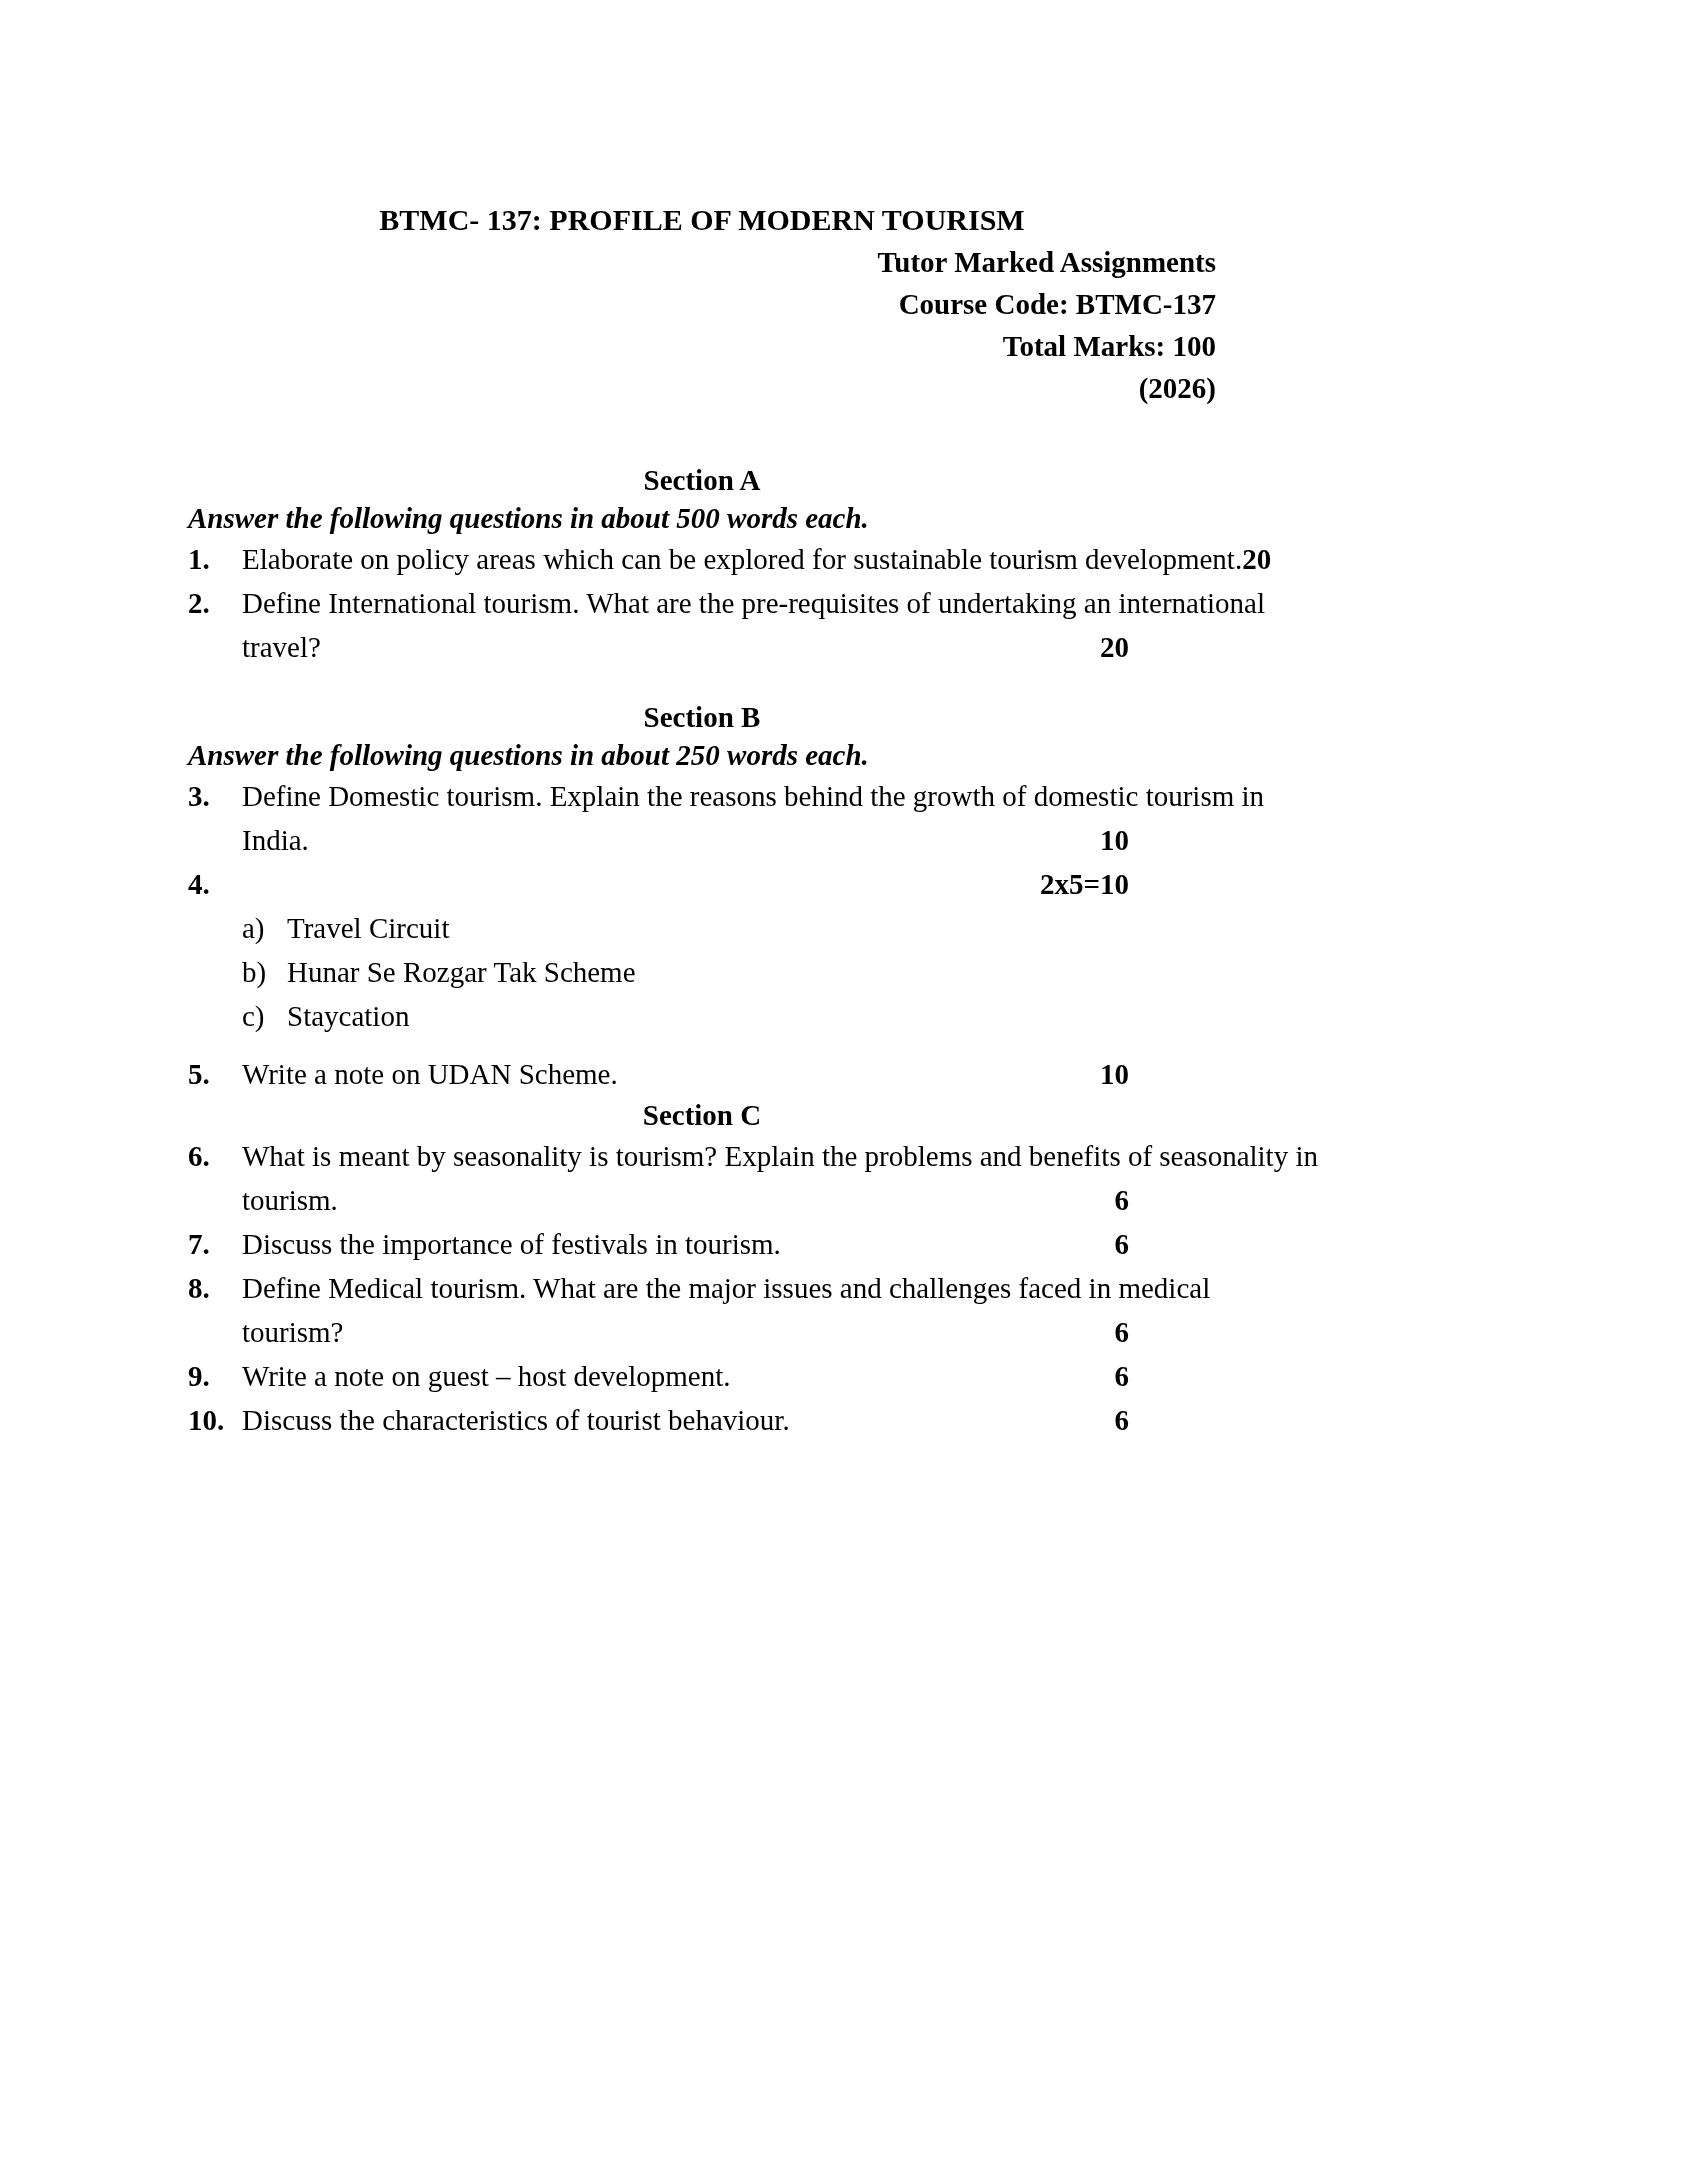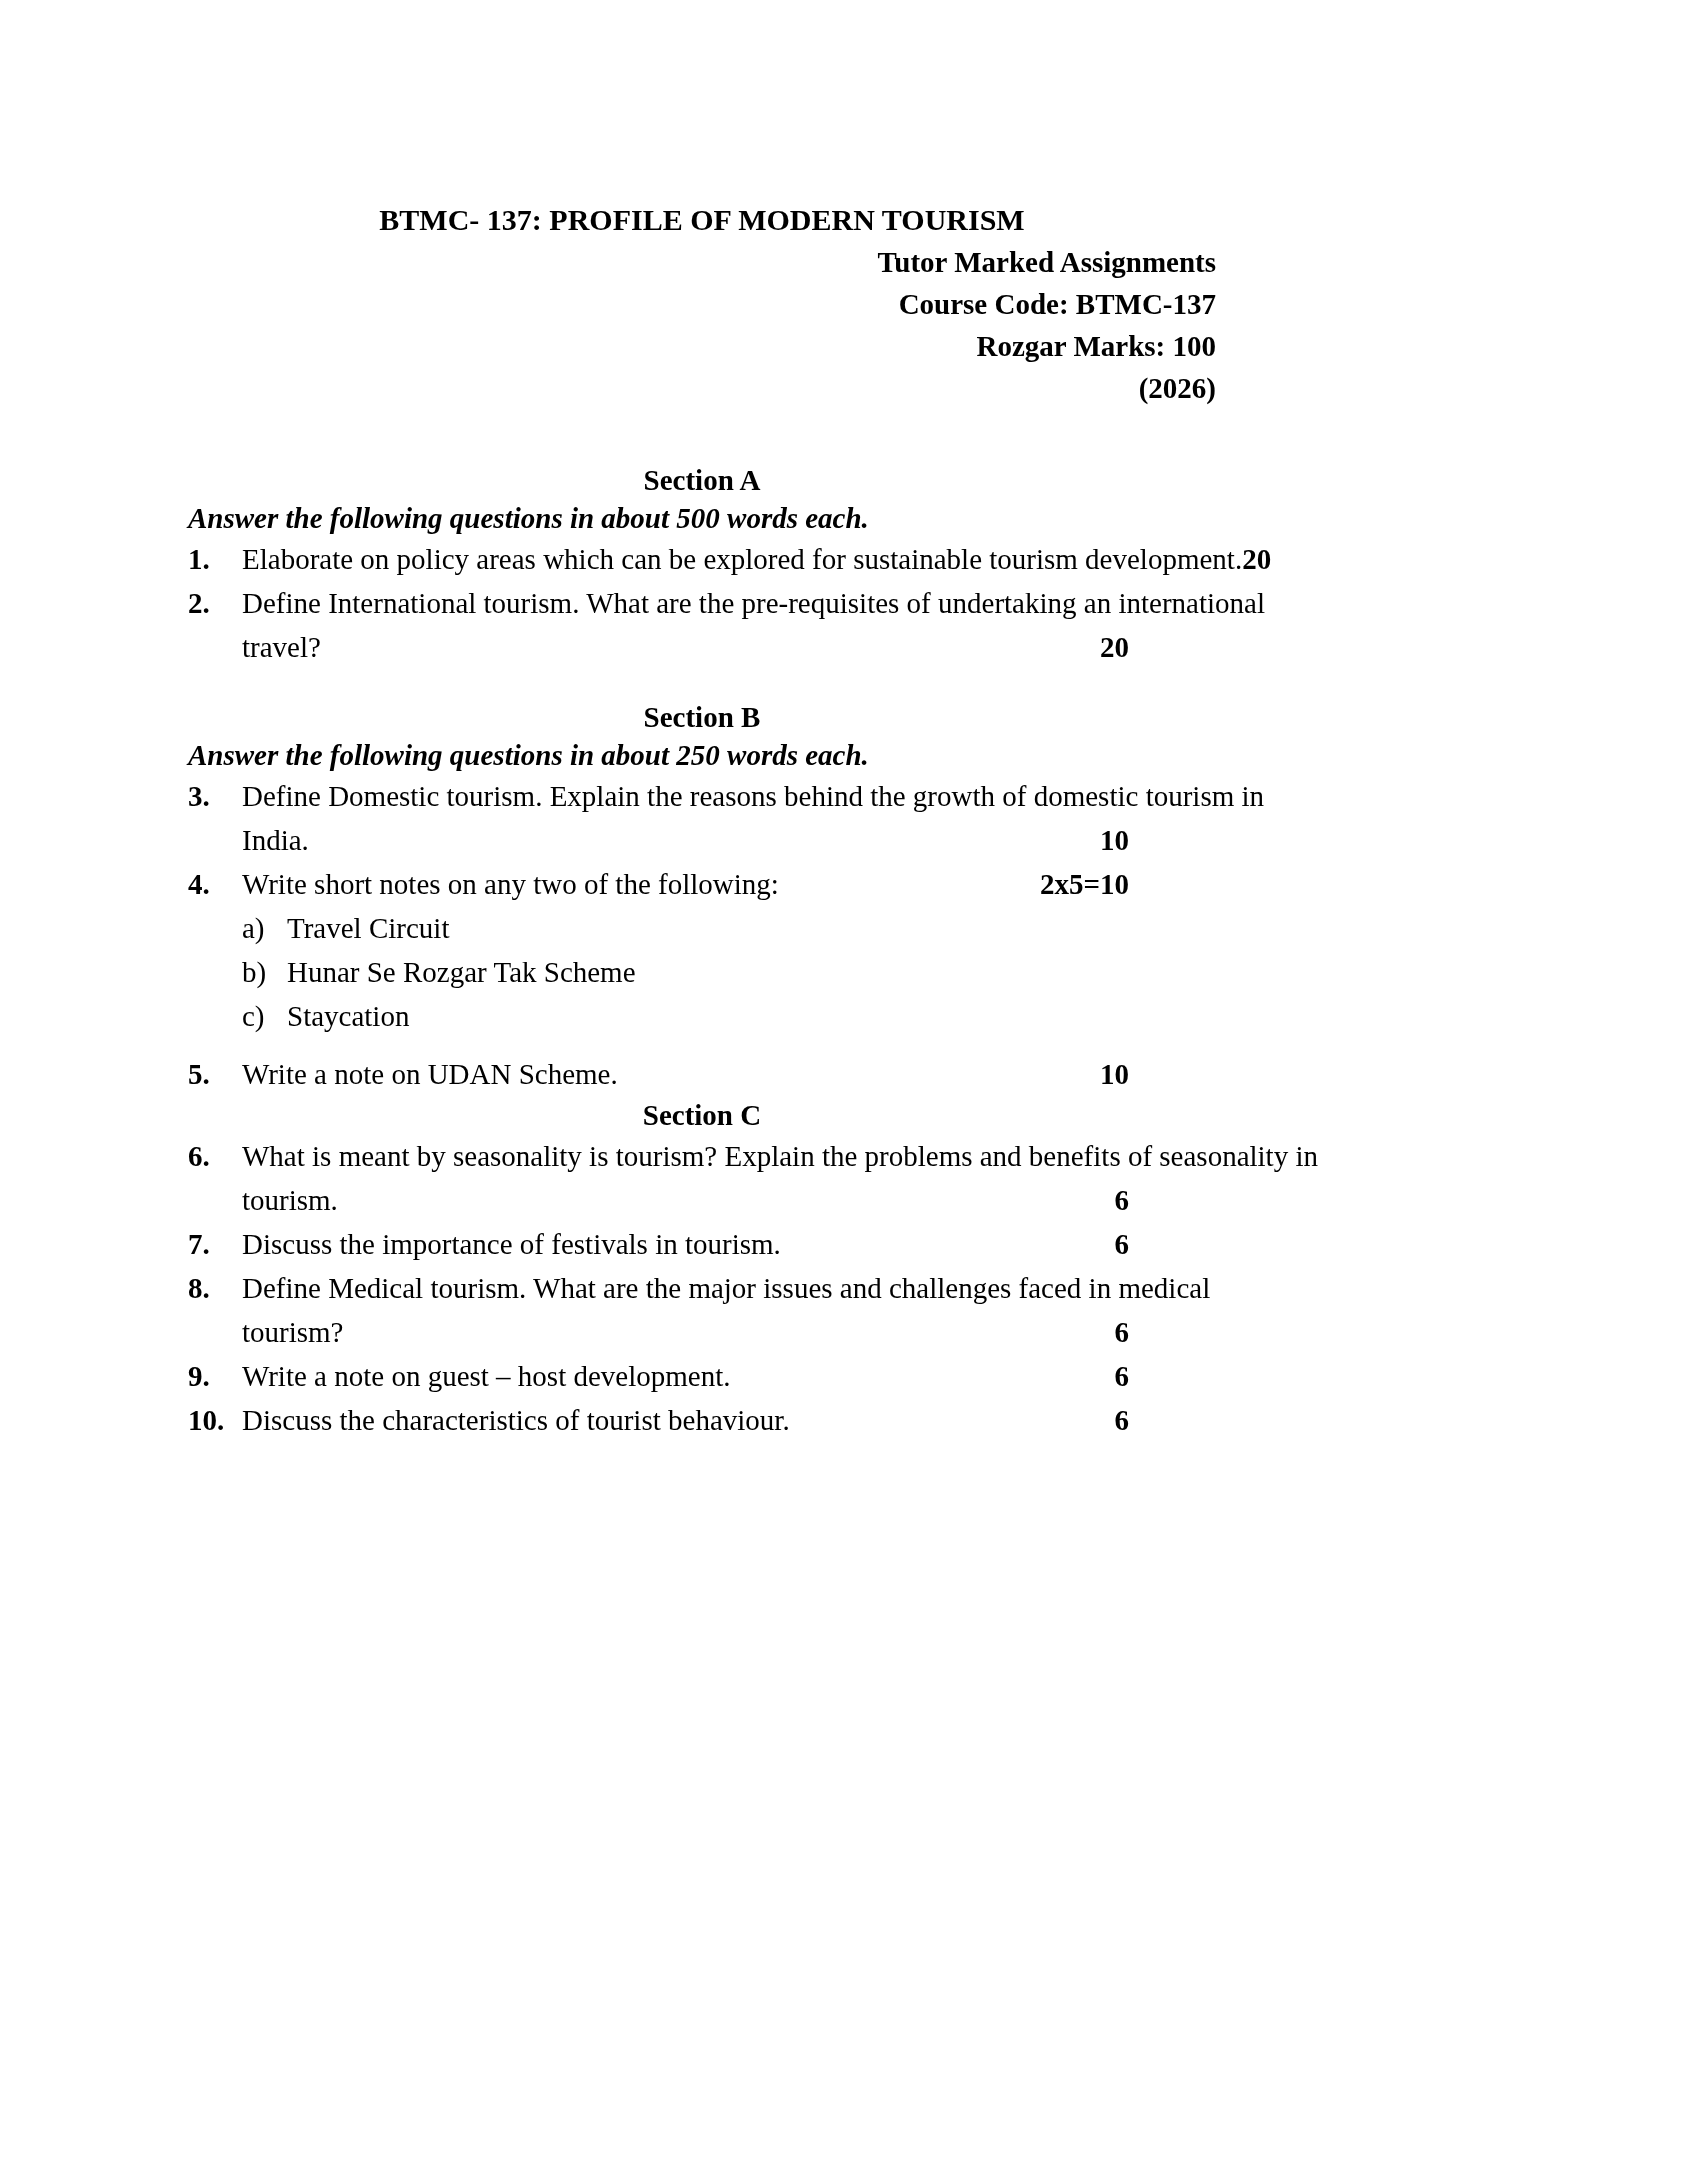--- a/index.html
+++ b/index.html
@@ -68,21 +68,21 @@
 </head>
 <body>
 
 <div class="page">
 
   <div class="doc-title">BTMC- 137: PROFILE OF MODERN TOURISM</div>
 
   <div class="header-block">
     <div>Tutor Marked Assignments</div>
     <div>Course Code: BTMC-137</div>
-    <div>Rozgar Marks: 100</div>
+    <div>Total Marks: 100</div>
     <div>(2026)</div>
   </div>
 
   <div class="section-a">
     <div class="section-heading">Section A</div>
     <div class="instruction">Answer the following questions in about 500 words each.</div>
 
     <div class="qrow">
       <span class="qnum">1.</span>
       <span class="qtext">Elaborate on policy areas which can be explored for sustainable tourism development.</span>
@@ -109,21 +109,20 @@
       <span class="qtext">Define Domestic tourism. Explain the reasons behind the growth of domestic tourism in</span>
       <span class="qmarks"></span>
     </div>
     <div class="qrow">
       <span class="qspacer"></span>
       <span class="qtext">India.</span>
       <span class="qmarks">10</span>
     </div>
     <div class="qrow">
       <span class="qnum">4.</span>
-      <span class="qtext">Write short notes on any two of the following:</span>
       <span class="qmarks">2x5=10</span>
     </div>
     <div class="qrow">
       <span class="qspacer"></span>
       <span class="qsub">a)</span>
       <span class="qtext">Travel Circuit</span>
     </div>
     <div class="qrow">
       <span class="qspacer"></span>
       <span class="qsub">b)</span>

